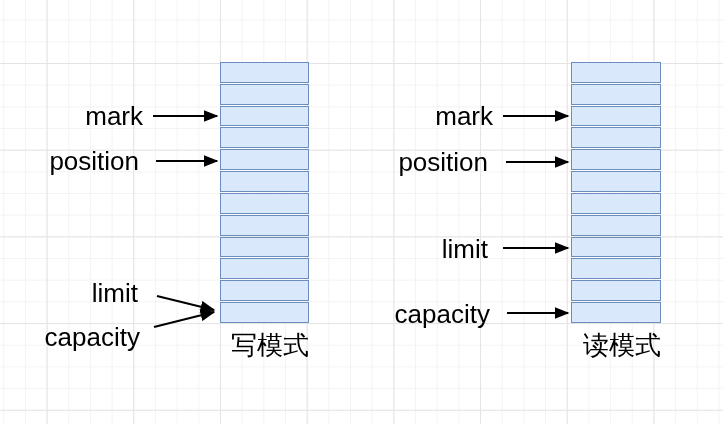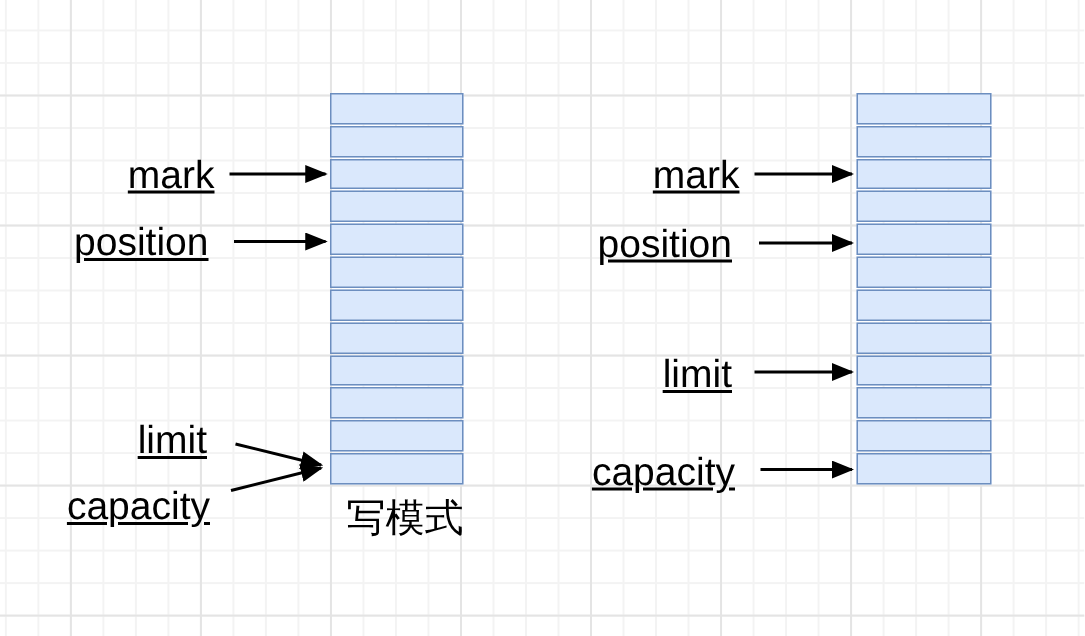--- a/index.html
+++ b/index.html
@@ -40,21 +40,20 @@
     flex: 1;
     background: var(--cell-fill, #dae8fc);
     border: 1.5px solid var(--cell-border, #6c8ebf);
   }
   .lbl {
     position: absolute;
     font-size: 26px;
     line-height: 30px;
     white-space: nowrap;
     color: #000000;
-    text-decoration: underline;
   }
   #lbl-w-mark     { top: 101px; right: 580px; }
   #lbl-w-position { top: 146px; right: 584px; }
   #lbl-w-limit    { top: 278px; right: 585px; }
   #lbl-w-capacity { top: 322px; right: 583px; }
   #lbl-r-mark     { top: 101px; right: 230px; }
   #lbl-r-position { top: 147px; right: 235px; }
   #lbl-r-limit    { top: 234px; right: 235px; }
   #lbl-r-capacity { top: 299px; right: 233px; }
   .mode-label {
@@ -124,14 +123,15 @@
   <div class="lbl" id="lbl-w-position">position</div>
   <div class="lbl" id="lbl-w-limit">limit</div>
   <div class="lbl" id="lbl-w-capacity">capacity</div>
 
   <div class="lbl" id="lbl-r-mark">mark</div>
   <div class="lbl" id="lbl-r-position">position</div>
   <div class="lbl" id="lbl-r-limit">limit</div>
   <div class="lbl" id="lbl-r-capacity">capacity</div>
 
   <div class="mode-label" id="mode-write">写模式</div>
+  <div class="mode-label" id="mode-read">读模式</div>
 
 </div>
 
 </body></html>

